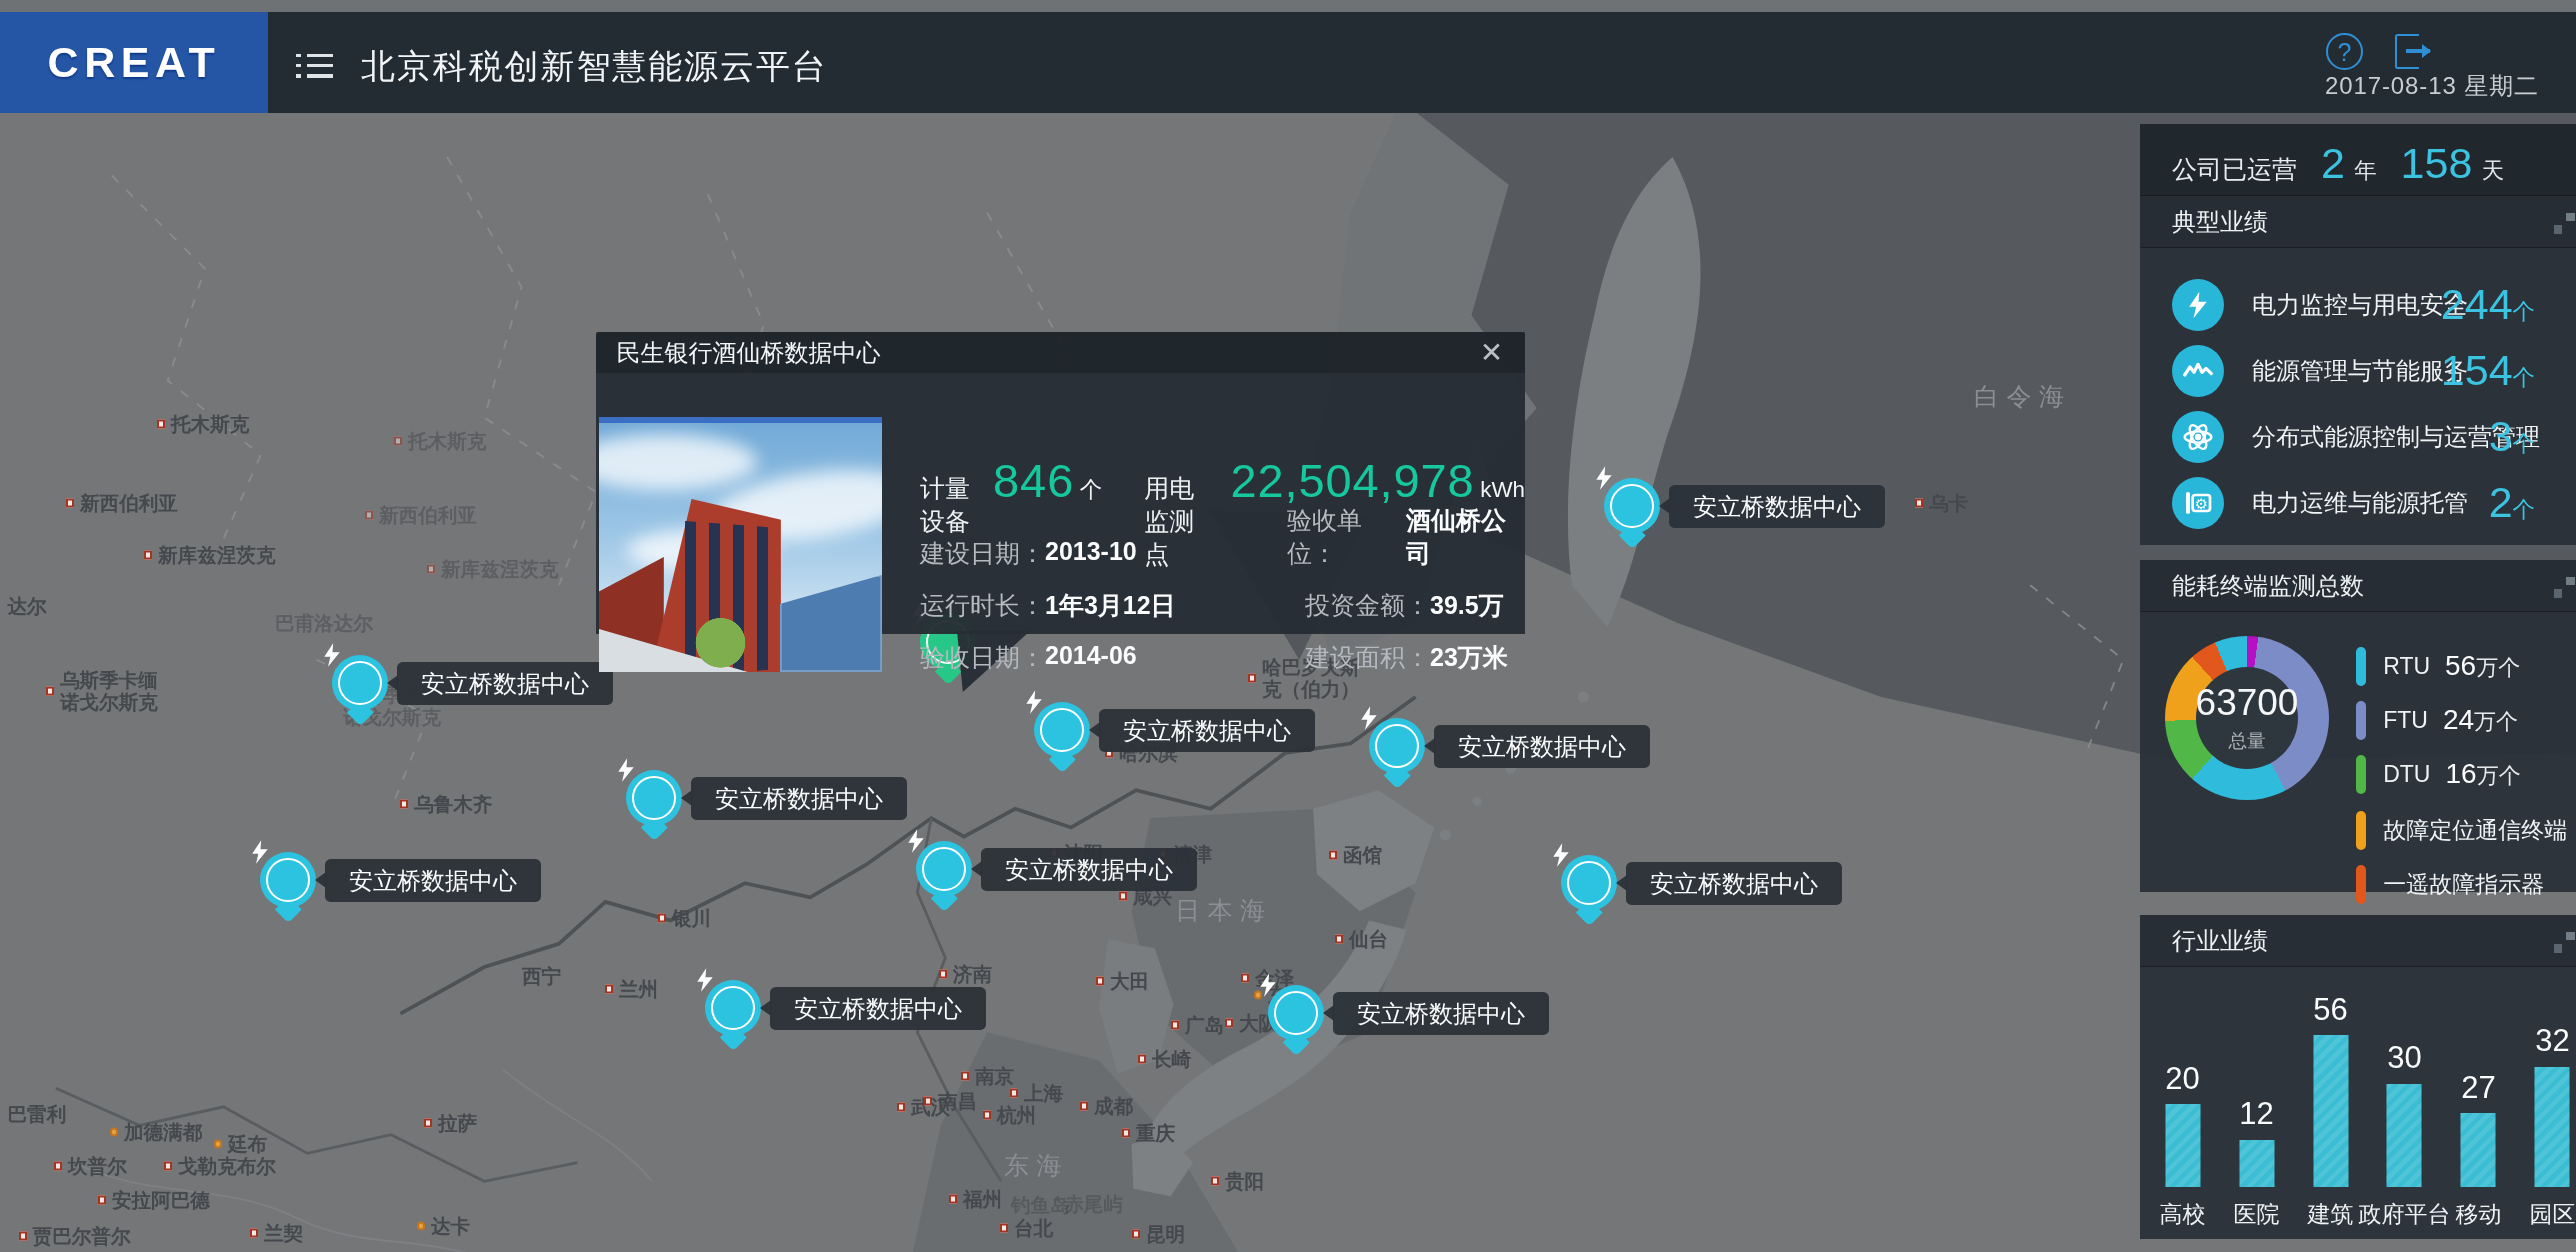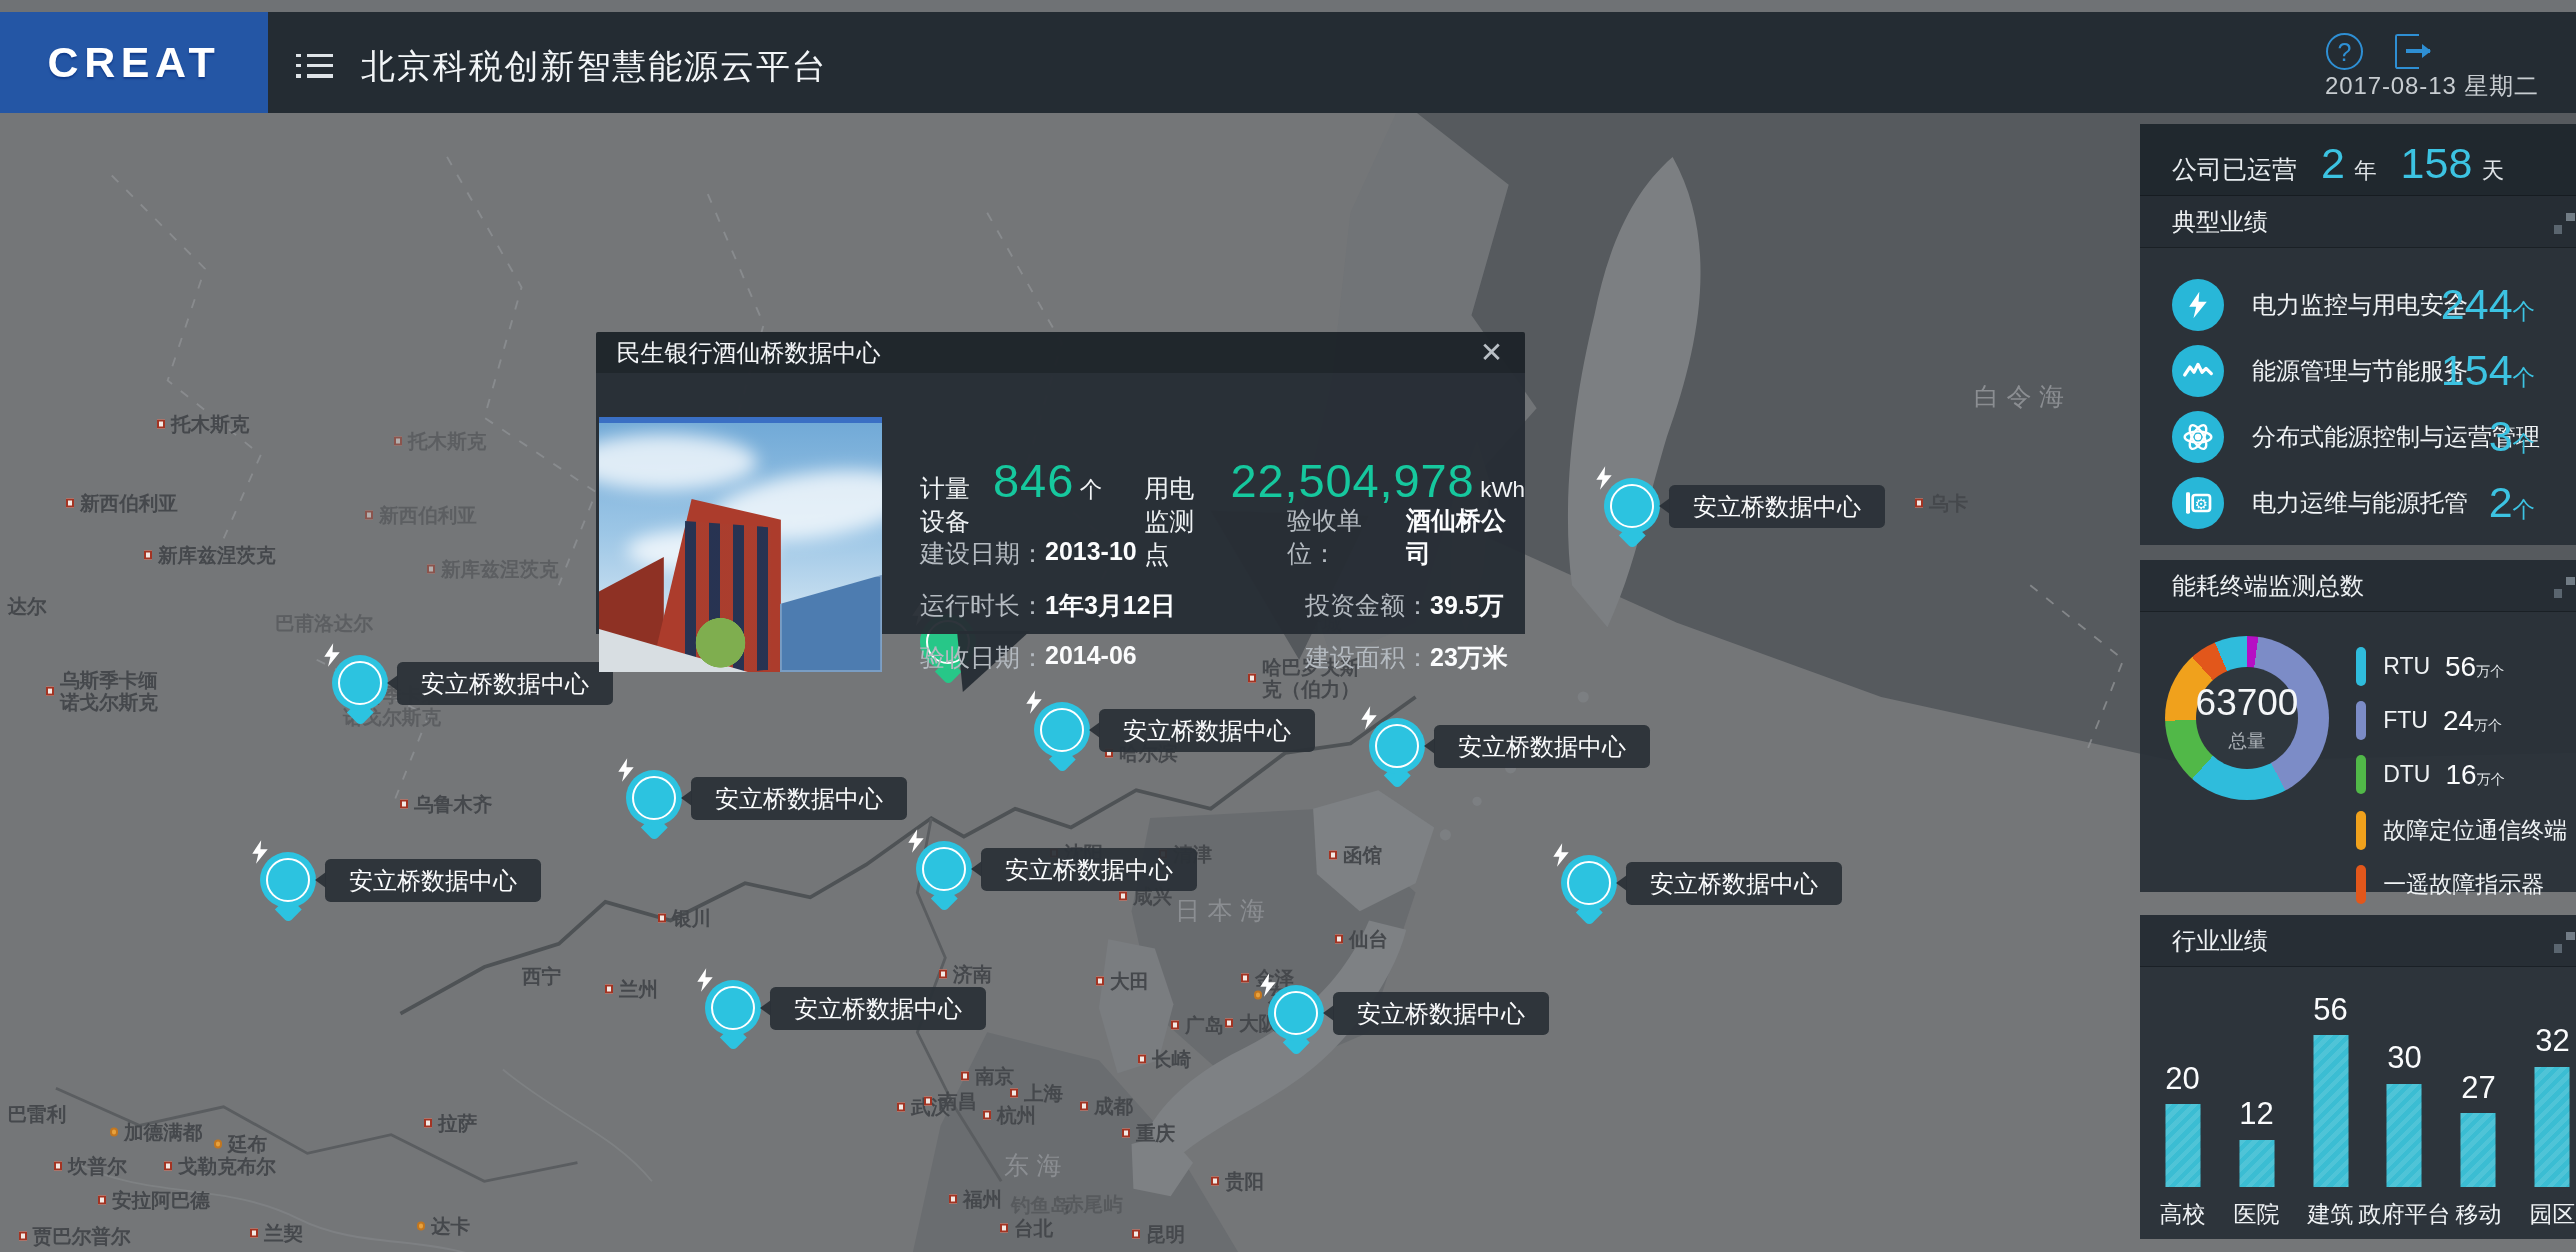--- a/index.html
+++ b/index.html
@@ -123,21 +123,21 @@
   #donut { position:absolute; left:25px; top:76px; width:164px; height:164px; border-radius:50%; }
   #donut .hole { position:absolute; inset:31px; border-radius:50%; background:#2f373e;
                  display:flex; flex-direction:column; align-items:center; justify-content:center; }
   #donut .hole .n { color:#f4f6f8; font-size:37px; }
   #donut .hole .t { color:#aeb4b9; font-size:18.6px; margin-top:3.7px; }
   .lg-row { position:absolute; left:216px; display:flex; align-items:center; height:41px; }
   .lg-pill { width:10.2px; height:39px; border-radius:5.6px; flex:0 0 auto; }
   .lg-name { color:#f0f3f5; font-size:23px; margin-left:17px; white-space:nowrap; }
   .lg-val { margin-left:15px; white-space:nowrap; }
   .lg-val .n { color:#fbfcfd; font-size:28px; }
-  .lg-val .u { color:#e6eaed; font-size:14px; }
+  .lg-val .u { color:#e6eaed; font-size:22px; }
 
   #card3 { top:915px; height:324px; }
   #bars { position:absolute; left:5.6px; top:61px; right:5.6px; bottom:52px; display:flex; }
   .bcol { flex:1; position:relative; }
   .bar { position:absolute; left:50%; transform:translateX(-50%); bottom:0; width:35px; background:#3bbdd3;
          background-image:repeating-linear-gradient(135deg,rgba(255,255,255,.10) 0 4.7px,transparent 4.7px 9.3px); }
   .bval { position:absolute; left:50%; transform:translateX(-50%); color:#fbfcfd; font-size:31px; white-space:nowrap; }
   .bcat { position:absolute; left:50%; transform:translateX(-50%); bottom:-43px; color:#f0f3f5; font-size:23px; white-space:nowrap; }
 </style>
 </head>

